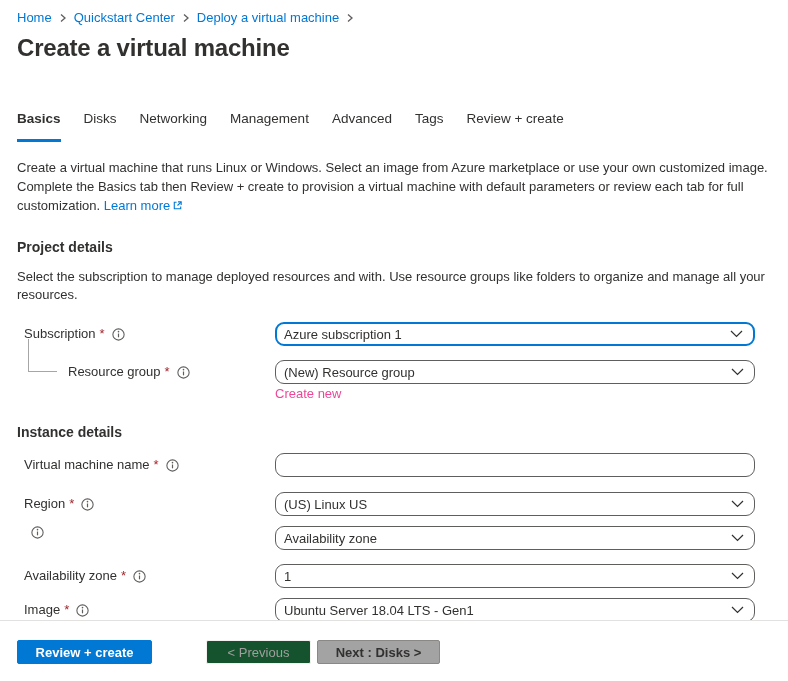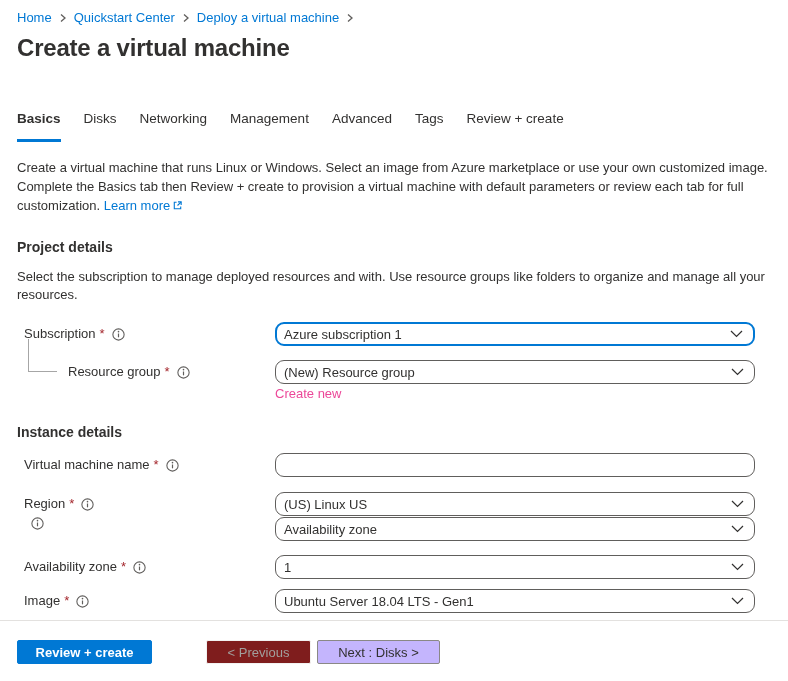--- a/index.html
+++ b/index.html
@@ -53,43 +53,43 @@
     font-size:13px; color:#323130; border-radius:9px;
   }
   .select-box { display:flex; align-items:center; justify-content:space-between; padding:0 10px 0 8px; cursor:pointer; }
   .select-box.focused { border:2px solid #0078d4; padding-left:7px; }
   .select-box .chev svg { display:block; }
   .text-input { padding:0 8px; font-family:"Liberation Sans", sans-serif; }
   .create-new { display:inline-block; margin-top:0; font-size:13px; color:#ec4899; text-decoration:none; cursor:pointer; }
 
   .mb-sub { margin-bottom:14px; }
   .mb-vm { margin-bottom:15px; }
-  .mb-region { margin-bottom:1px; }
+  .mb-region { margin-bottom:10px; }
   .mb-availopt { margin-bottom:14px; }
   .mb-availzone { margin-bottom:10px; }
   .instance-heading { margin-top:22px; }
   .instance-form { margin-top:13px; }
 
   
   .connector {
     position:absolute; left:4px; top:-21px; width:29px; height:33px;
     border-left:1px solid #a6a6a6; border-bottom:1px solid #a6a6a6;
   }
   .indent { padding-left:44px; }
 
   
   .footer {
     position:absolute; left:0; right:0; top:620px; bottom:0;
     background:#fff; border-top:1px solid #e3e1df;
     padding:19px 0 0 17px; display:flex; align-items:flex-start;
   }
   .btn { height:24px; font-size:13px; border-radius:2px; cursor:pointer; font-family:"Liberation Sans", sans-serif; display:inline-flex; align-items:center; justify-content:center; }
   .btn-primary { background:#0078d4; color:#fff; border:1px solid #0078d4; font-weight:700; min-width:135px; padding:0 14px; }
-  .btn-disabled { background:#7f1d1d; color:#a19f9d; border:1px solid #f3f2f1; min-width:105px; padding:0 14px; margin-left:54px; cursor:default; }
-  .btn-secondary { background:#c4b5fd; color:#323130; border:1px solid #8a8886; font-weight:400; min-width:123px; padding:0 14px; margin-left:6px; }
+  .btn-disabled { background:#14532d; color:#a19f9d; border:1px solid #f3f2f1; min-width:105px; padding:0 14px; margin-left:54px; cursor:default; }
+  .btn-secondary { background:#a3a3a3; color:#323130; border:1px solid #8a8886; font-weight:700; min-width:123px; padding:0 14px; margin-left:6px; }
 </style>
 </head>
 <body>
 
 <div class="page">
   <div class="content">
 
     <nav class="breadcrumb">
       <a class="crumb">Home</a>
       <span class="crumb-sep">

